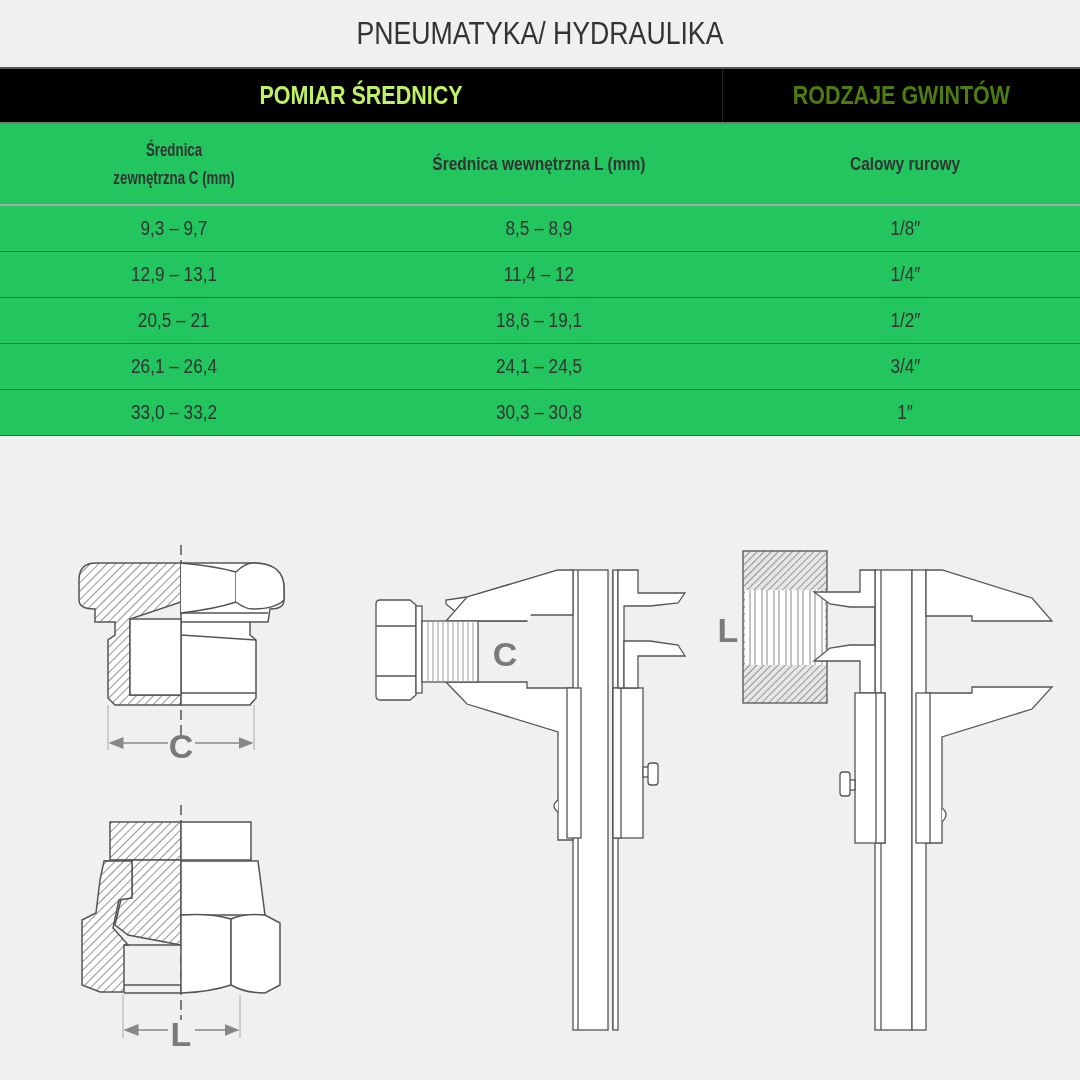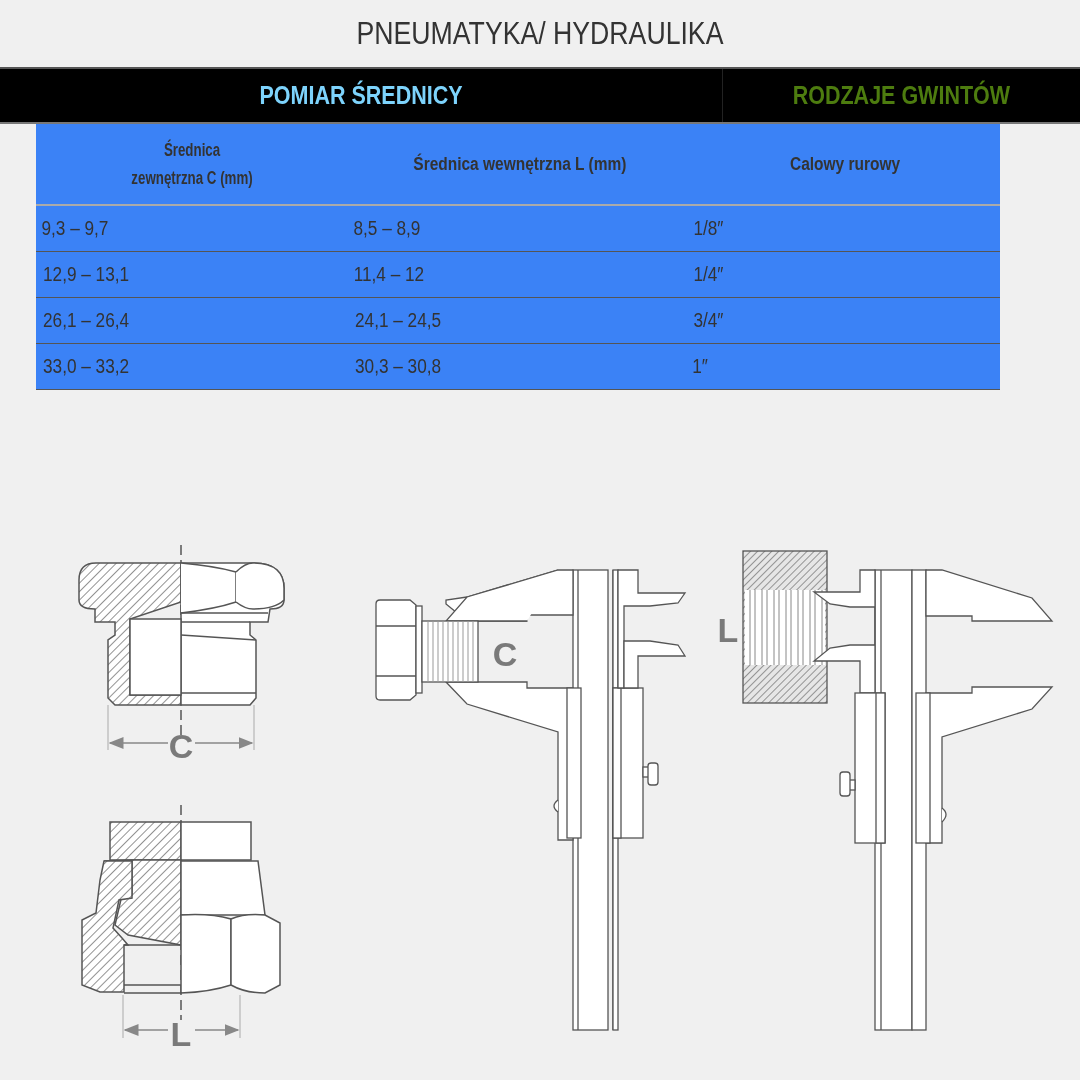--- a/index.html
+++ b/index.html
@@ -1,24 +1,24 @@
 <!DOCTYPE html>
 <html><head>
 <meta charset="utf-8">
 <style>
   html, body { margin:0; padding:0; }
   body { width:1080px; height:1080px; background:#f0f0f0; font-family:"Liberation Sans", sans-serif; overflow:hidden; position:relative; }
   .title { position:absolute; left:0; top:0; width:1080px; height:67px; display:flex; align-items:center; justify-content:center; font-size:31px; color:#333; letter-spacing:0px; transform:scaleX(0.86); }
   .band { position:absolute; left:0; top:67px; width:1080px; height:57px; background:#000; display:flex; border-top:2px solid #555; border-bottom:2px solid #777; box-sizing:border-box;}
-  .band .h1 { width:722px; display:flex; align-items:center; justify-content:center; color:#7dd3fc; font-weight:bold; font-size:25px; border-right:1px solid #222; }
+  .band .h1 { width:722px; display:flex; align-items:center; justify-content:center; color:#bef264; font-weight:bold; font-size:25px; border-right:1px solid #222; }
   .band .h2 { flex:1; display:flex; align-items:center; justify-content:center; color:#4d7c0f; font-weight:bold; font-size:25px; }
   .band span, .colhead span { display:inline-block; transform:scaleX(0.86); }
-  table.spec { position:absolute; left:0; top:124px; width:964px; border-collapse:collapse; background:#3b82f6;margin-left:36px; }
+  table.spec { position:absolute; left:0; top:124px; width:1080px; border-collapse:collapse; background:#22c55e; }
   table.spec th { height:80px; font-size:18px; font-weight:bold; color:#333; text-align:center; border-bottom:2px solid #aaa; padding:0; line-height:28px;}
-  table.spec td { height:45px; font-size:20px; color:#333; text-align:left; border-bottom:1.5px solid #555; padding:0; }
+  table.spec td { height:45px; font-size:20px; color:#333; text-align:center; border-bottom:1.5px solid #555; padding:0; }
   table.spec td span, table.spec th span { display:inline-block; transform:scaleX(0.86); }
   .c1 { width:348px; } .c2 { width:382px; } .c3 { width:350px; }
   svg.illus { position:absolute; left:0; top:530px; }
   .lbl { font-family:"Liberation Sans", sans-serif; font-weight:bold; fill:#7a7a7a; }
 </style>
 </head>
 <body>
 
 <div class="title">PNEUMATYKA/ HYDRAULIKA</div>
 
@@ -42,20 +42,25 @@
   <tbody>
     <tr>
         <td><span>9,3 – 9,7</span></td>
         <td><span>8,5 – 8,9</span></td>
         <td><span>1/8″</span></td>
       </tr>
     <tr>
         <td><span>12,9 – 13,1</span></td>
         <td><span>11,4 – 12</span></td>
         <td><span>1/4″</span></td>
+      </tr>
+    <tr>
+        <td><span>20,5 – 21</span></td>
+        <td><span>18,6 – 19,1</span></td>
+        <td><span>1/2″</span></td>
       </tr>
     <tr>
         <td><span>26,1 – 26,4</span></td>
         <td><span>24,1 – 24,5</span></td>
         <td><span>3/4″</span></td>
       </tr>
     <tr>
         <td><span>33,0 – 33,2</span></td>
         <td><span>30,3 – 30,8</span></td>
         <td><span>1″</span></td>

